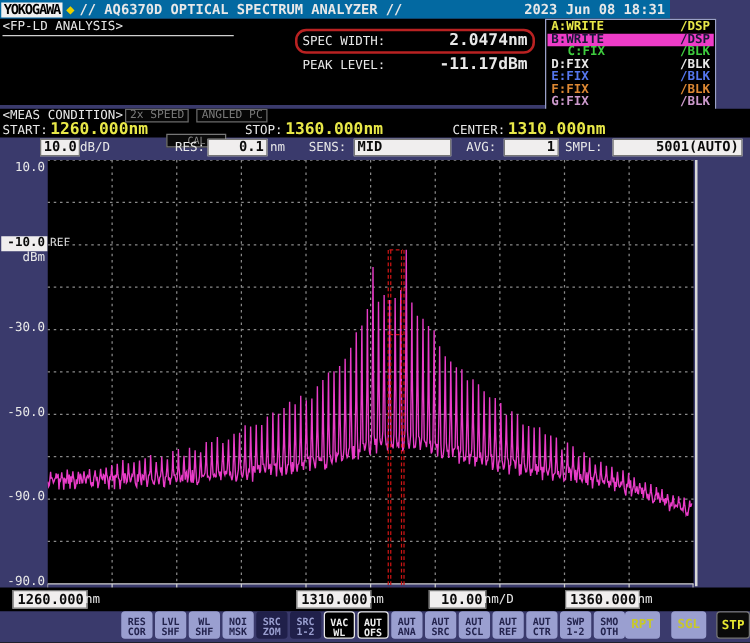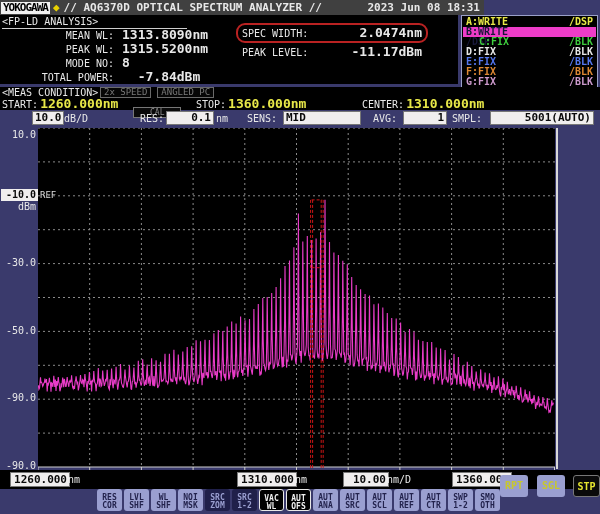--- a/index.html
+++ b/index.html
@@ -1,38 +1,38 @@
 <!DOCTYPE html>
 <html><head>
 <meta charset="utf-8">
 <style>
   html,body{margin:0;padding:0;background:#222;}
   #screen{position:relative;width:600px;height:514px;background:#3a3a6c;overflow:hidden;
     font-family:"DejaVu Sans Mono","Liberation Mono",monospace;color:#e8e8e8;}
   
-  #topbar{position:absolute;left:0;top:0;width:484px;height:15px;background:#404040;display:flex;align-items:center;font-size:11px;}
+  #topbar{position:absolute;left:0;top:0;width:536px;height:15px;background:#0369a1;display:flex;align-items:center;font-size:11px;}
   #logo{background:#f0f0f0;color:#000;font-weight:bold;padding:0 2px;height:12px;line-height:12px;margin-left:1px;letter-spacing:-1px;}
   #diamond{color:#e8d000;margin:0 4px 0 3px;font-size:11px;line-height:11px;}
   #apptitle{font-weight:bold;white-space:pre;}
   #datetime{margin-left:auto;padding-right:4px;font-weight:bold;}
   
   #analysis{position:absolute;left:0;top:15px;width:458px;height:69px;background:#000;}
   #an-title{position:absolute;left:2px;top:1px;font-size:10px;border-bottom:1px solid #cfcfcf;width:185px;padding-bottom:1px;}
   #an-left{position:absolute;left:2px;top:12px;}
   .an-row{display:flex;align-items:baseline;height:14px;}
   .lbl{font-size:10px;}
   .val{font-size:13px;font-weight:bold;white-space:pre;}
   #an-left .lbl{width:112px;text-align:right;margin-right:8px;white-space:pre;}
   #an-right{position:absolute;left:236px;top:8px;width:192px;}
   #spec-oval{border:2px solid #b92222;border-radius:9px;padding:0 4px;display:flex;align-items:baseline;height:16px;}
   .prow{display:flex;align-items:baseline;padding:1px 6px 0 6px;height:14px;}
   #an-right .lbl{white-space:pre;}
   #an-right .val{margin-left:auto;}
   
-  #menu{position:absolute;left:461px;top:15px;width:137px;height:74px;background:#000;border:1px solid #9aa0c8;box-sizing:border-box;padding:1px 1px;}
+  #menu{position:absolute;left:436px;top:15px;width:137px;height:74px;background:#000;border:1px solid #9aa0c8;box-sizing:border-box;padding:1px 1px;}
   .mi{display:flex;justify-content:space-between;font-size:10px;font-weight:bold;line-height:10px;height:10px;padding:0 3px;}
   
   #meas{position:absolute;left:0;top:87px;width:600px;height:23px;background:#000;}
   #mc-title{position:absolute;left:2px;top:0;font-size:10px;}
   #flags{position:absolute;left:100px;top:0;display:flex;gap:6px;}
   .flag{border:1px solid #6a6a6a;color:#7a7a7a;font-size:9px;line-height:9px;padding:0 3px;background:#060606;}
   #params{position:absolute;left:0;top:9px;width:600px;height:14px;}
   .param{position:absolute;top:0;display:flex;align-items:baseline;}
   .plbl{font-size:10px;margin-right:2px;}
   .pval{font-size:13px;font-weight:bold;color:#e8e848;white-space:pre;}
@@ -52,74 +52,56 @@
   #xaxis{position:absolute;left:0;top:470px;width:600px;height:19px;background:#000;}
   #xaxis .vbox{top:2px;height:13px;line-height:13px;}
   .xunit{position:absolute;top:4px;font-size:10px;}
   
   #softkeys{position:absolute;left:97px;top:489px;display:flex;gap:2px;}
   .sk{width:25px;height:22px;box-sizing:border-box;background:#9a9fd0;color:#23234d;border-radius:3px;
       font-size:8px;line-height:8px;font-weight:bold;text-align:center;padding-top:5px;}
   .sk span{display:block;}
   .sk.inv{background:#20204a;color:#9a9fd0;}
   .sk.sel{background:#000;color:#f0f0f0;border:1px solid #e8e8e8;}
-  .swk{position:absolute;top:475px;width:28px;height:22px;box-sizing:border-box;background:#9a9fd0;color:#c8c82a;
+  .swk{position:absolute;top:489px;width:28px;height:22px;box-sizing:border-box;background:#9a9fd0;color:#c8c82a;
       font-size:10px;font-weight:bold;text-align:center;line-height:22px;border-radius:3px;}
   .swk.stp{background:#0a0a0a;color:#e8e830;border:1px solid #777;}
 </style>
 </head>
 <body>
 
 <div id="screen">
 
   <div id="topbar">
     <span id="logo">YOKOGAWA</span>
     <span id="diamond">◆</span>
     <span id="apptitle">// AQ6370D OPTICAL SPECTRUM ANALYZER //</span>
     <span id="datetime">2023 Jun 08 18:31</span>
   </div>
 
   <div id="analysis">
     <div id="an-title">&lt;FP-LD ANALYSIS&gt;</div>
-    <div id="an-left">
-      <div class="an-row">
-        <span class="lbl">MEAN WL:</span>
-        <span class="val">1313.8090nm</span>
-      </div>
-      <div class="an-row">
-        <span class="lbl">PEAK WL:</span>
-        <span class="val">1315.5200nm</span>
-      </div>
-      <div class="an-row">
-        <span class="lbl">MODE NO:</span>
-        <span class="val">8</span>
-      </div>
-      <div class="an-row">
-        <span class="lbl">TOTAL POWER:</span>
-        <span class="val">  -7.84dBm</span>
-      </div>
-    </div>
     <div id="an-right">
       <div id="spec-oval">
         <span class="lbl">SPEC WIDTH:</span>
         <span class="val">2.0474nm</span>
       </div>
       <div class="prow">
         <span class="lbl">PEAK LEVEL:</span>
         <span class="val">-11.17dBm</span>
       </div>
     </div>
   </div>
 
   <div id="menu">
     <div class="mi" style="color: rgb(232, 232, 72);">
       <span>A:WRITE</span>
       <span>/DSP</span>
     </div>
-    <div class="mi" style="color: rgb(24, 24, 56); background: rgb(238, 60, 200); flex-direction: column;">
+    <div class="mi" style="color: rgb(24, 24, 56); background: rgb(238, 60, 200);">
       <span>B:WRITE</span>
       <span>/DSP</span>
     </div>
     <div class="mi" style="color: rgb(62, 204, 62); margin-left: 13px;">
       <span>C:FIX</span>
       <span>/BLK</span>
     </div>
     <div class="mi" style="color: rgb(232, 232, 232);">
       <span>D:FIX</span>
       <span>/BLK</span>

